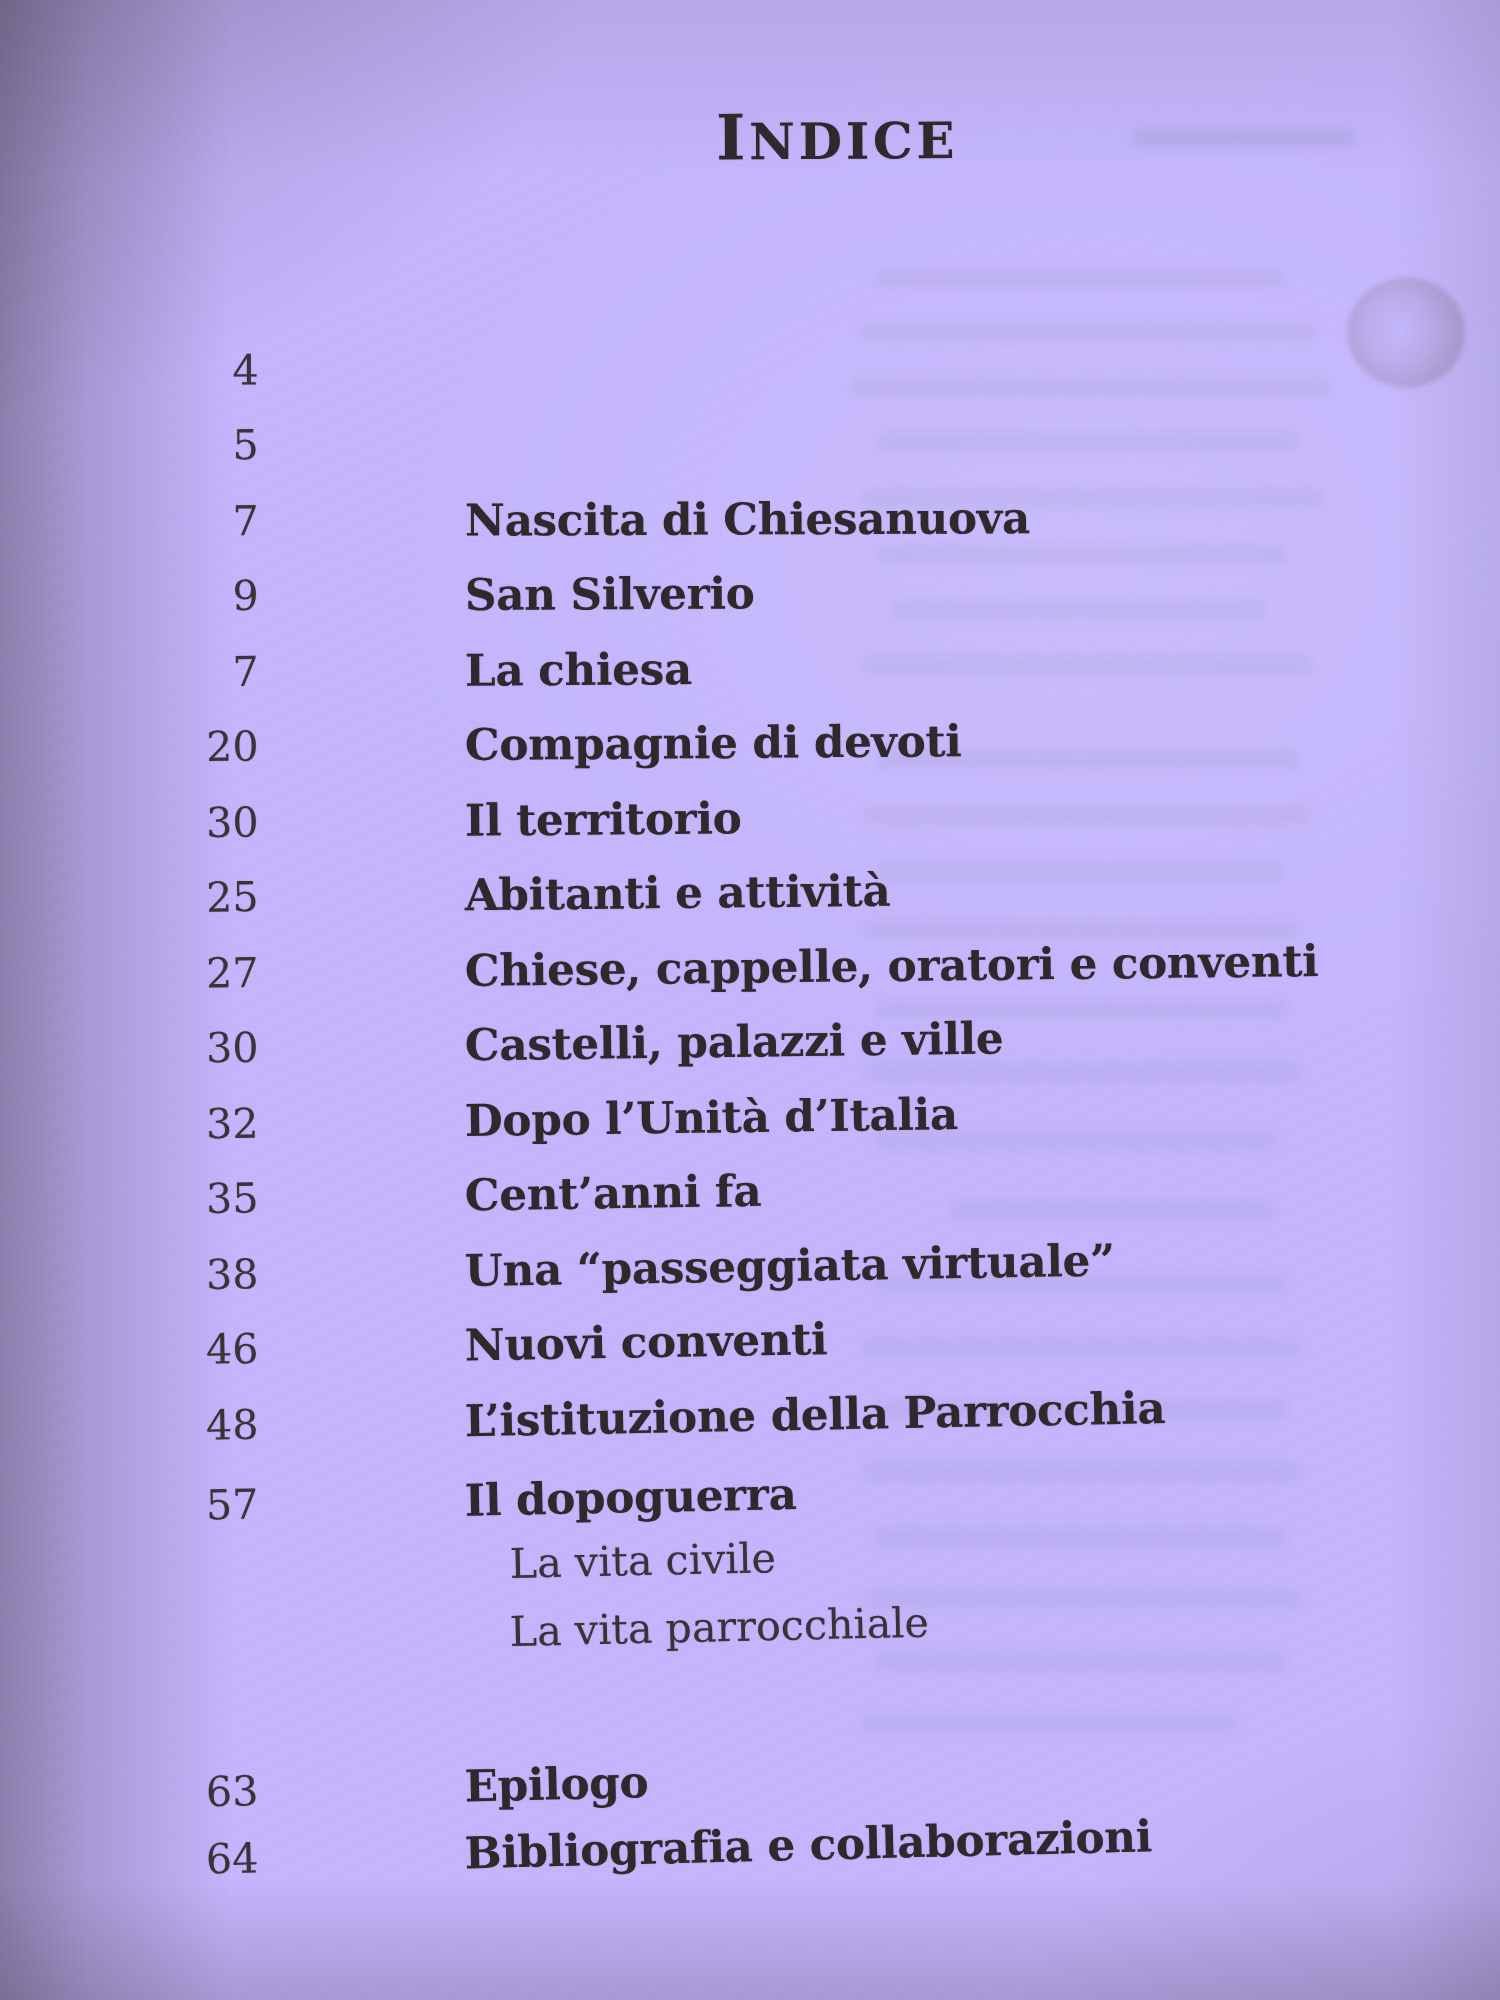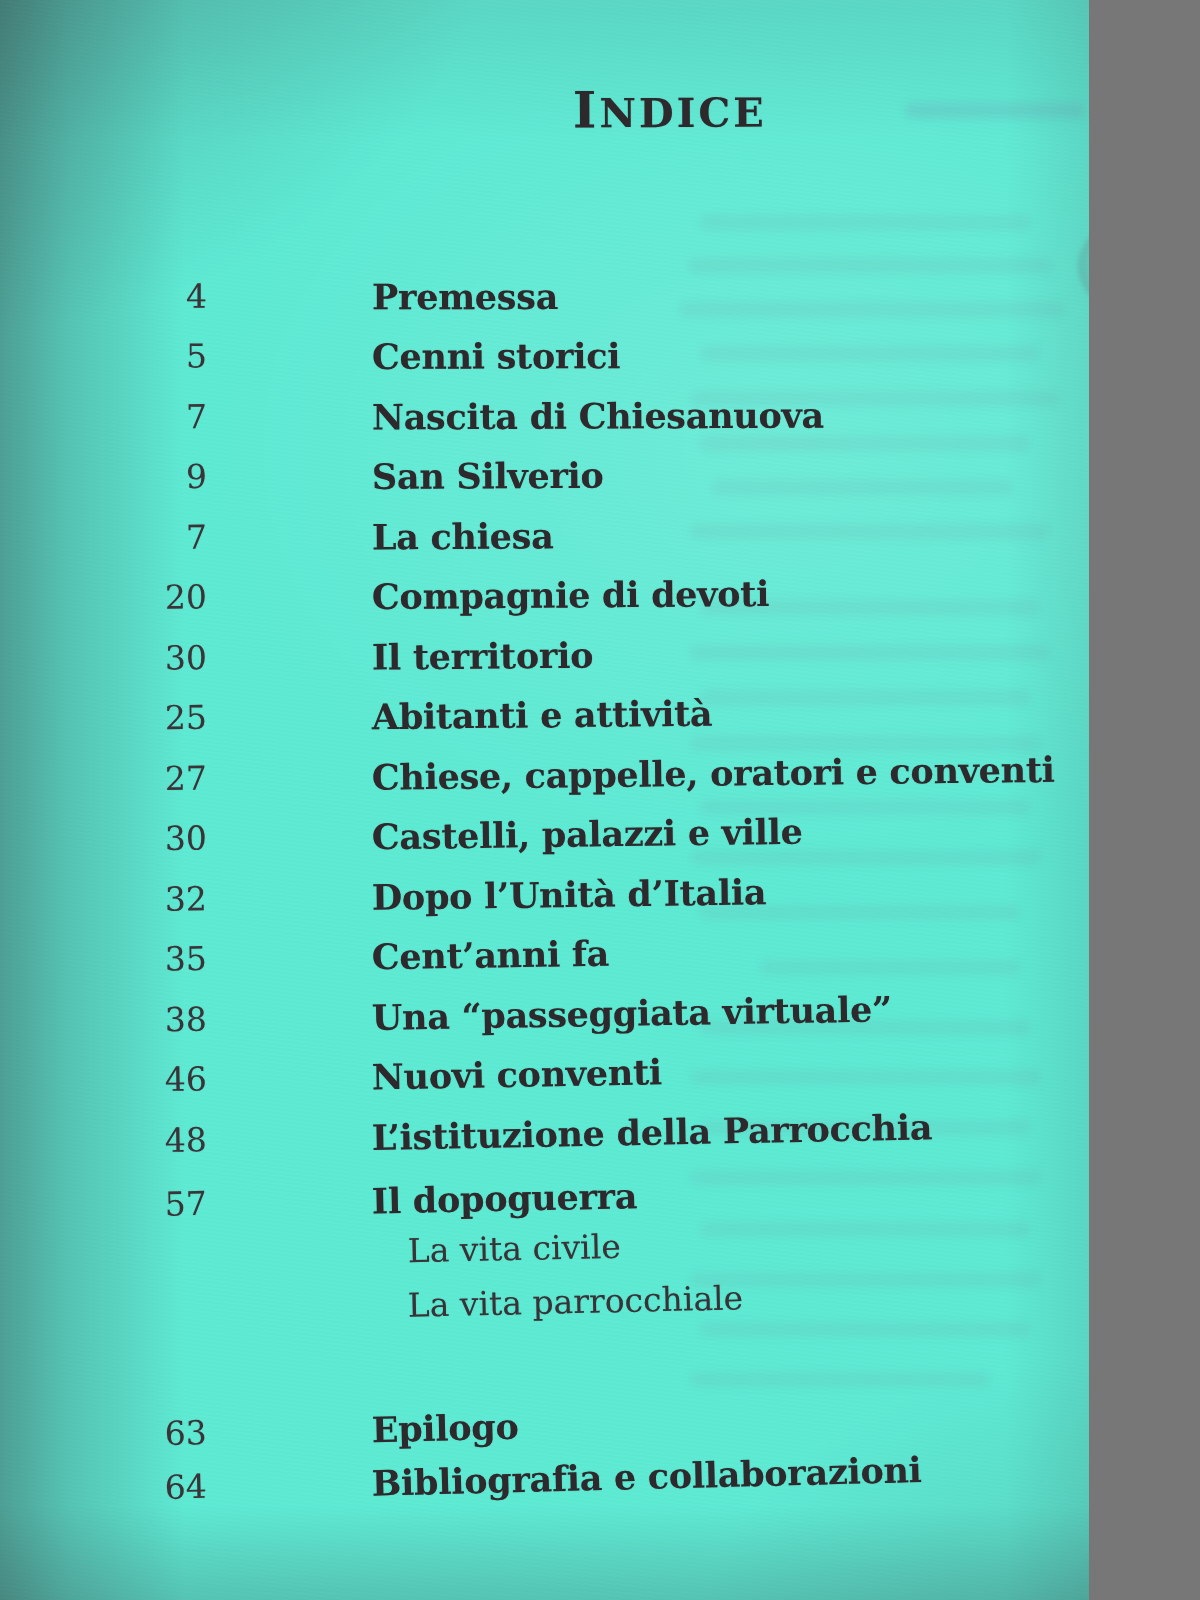--- a/index.html
+++ b/index.html
@@ -1,18 +1,18 @@
 <!DOCTYPE html>
 <html><head>
 <meta charset="utf-8">
 <style>
   html,body { margin:0; padding:0; background:#777; }
   .photo {
-    position:relative; width:1089px; height:1600px; overflow:hidden;
-    background:#5eead4;
+    position:relative; width:1200px; height:1600px; overflow:hidden;
+    background:#c4b5fd;
     font-family:"DejaVu Serif", serif;
   }
   .shading {
     position:absolute; inset:0; pointer-events:none;
     background:
       radial-gradient(900px 700px at -6% -6%, rgba(40,34,40,0.28), rgba(40,34,40,0) 62%),
       linear-gradient(90deg, rgba(52,46,52,0.40) 0px, rgba(52,46,52,0.20) 70px, rgba(52,46,52,0) 185px),
       linear-gradient(180deg, rgba(60,54,60,0.10) 0px, rgba(60,54,60,0) 140px),
       linear-gradient(0deg, rgba(50,44,50,0.20) 0px, rgba(50,44,50,0) 95px),
       radial-gradient(700px 500px at 103% 104%, rgba(45,40,45,0.14), rgba(45,40,45,0) 62%),
@@ -90,25 +90,23 @@
       <div class="ghost" style="left: 690px; top: 1272px; width: 350px;"></div>
       <div class="ghost" style="left: 700px; top: 1322px; width: 330px;"></div>
       <div class="ghost" style="left: 690px; top: 1372px; width: 300px;"></div>
     </div>
   <div class="stain"></div>
 
   <h1 class="page-title">INDICE</h1>
   <div id="toc">
       <div class="row main" style="top: 277px; transform: rotate(-0.1deg);">
     <span class="num">4</span>
-    <span class="ttl">Premessa</span>
   </div>
       <div class="row main" style="top: 337px; transform: rotate(-0.17deg);">
     <span class="num">5</span>
-    <span class="ttl">Cenni storici</span>
   </div>
       <div class="row main" style="top: 398px; transform: rotate(-0.24deg);">
     <span class="num">7</span>
     <span class="ttl">Nascita di Chiesanuova</span>
   </div>
       <div class="row main" style="top: 458px; transform: rotate(-0.31deg);">
     <span class="num">9</span>
     <span class="ttl">San Silverio</span>
   </div>
       <div class="row main" style="top: 519px; transform: rotate(-0.38deg);">

